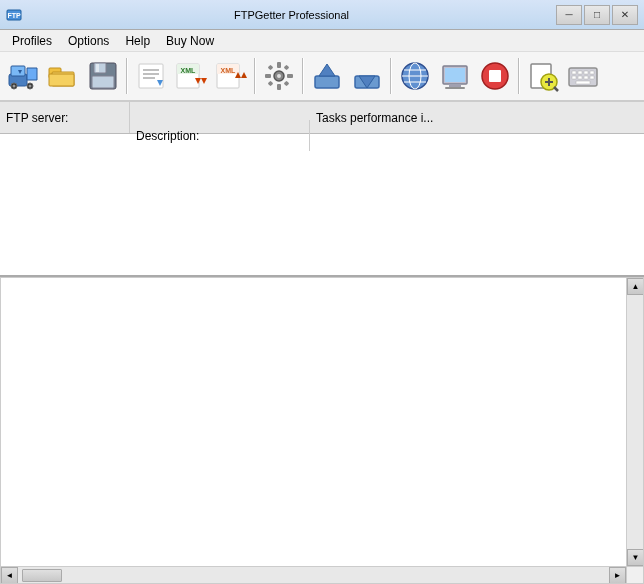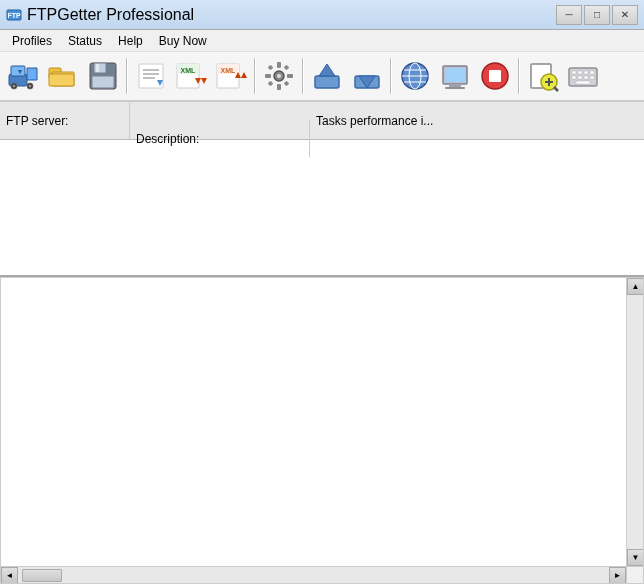--- a/index.html
+++ b/index.html
@@ -26,22 +26,23 @@
       width: 16px;
       height: 16px;
       margin-right: 5px;
       display: flex;
       align-items: center;
       justify-content: center;
       font-size: 14px;
     }
     .title-bar-text {
       flex: 1;
-      font-size: 16px;
+      font-size: 11px;
       color: #000;
+      text-align: center;
     }
     .title-bar-controls {
       display: flex;
       gap: 2px;
     }
     .title-bar-btn {
       width: 26px;
       height: 20px;
       background: linear-gradient(to bottom, #e8e8e8, #d0d0d0);
       border: 1px solid #aaa;
@@ -111,21 +112,21 @@
       height: 175px;
       border-bottom: 2px solid #aaa;
       background: #fff;
       overflow: hidden;
       position: relative;
     }
     .task-table-header {
       display: flex;
       background: #e8e8e8;
       border-bottom: 1px solid #bbb;
-      height: 38px;
+      height: 32px;
       align-items: center;
       justify-content: center;
     }
     .task-col-header {
       padding: 3px 6px;
       font-size: 12px;
       color: #000;
       border-right: 1px solid #ccc;
       height: 100%;
       display: flex;
@@ -245,21 +246,21 @@
   <span class="title-bar-text">FTPGetter Professional</span>
   <div class="title-bar-controls">
     <div class="title-bar-btn">─</div>
     <div class="title-bar-btn">□</div>
     <div class="title-bar-btn close">✕</div>
   </div>
 </div>
 
 <div class="menu-bar">
   <div class="menu-item">Profiles</div>
-  <div class="menu-item">Status</div>
+  <div class="menu-item">Options</div>
   <div class="menu-item">Help</div>
   <div class="menu-item">Buy Now</div>
 </div>
 
 <div class="toolbar">
 
   <div class="toolbar-btn" title="New profile">
     <svg class="icon-svg" viewBox="0 0 32 32">
 
       <rect x="2" y="14" width="18" height="12" rx="2" fill="#4a7fc1" stroke="#2a5a9a" stroke-width="1"></rect>

